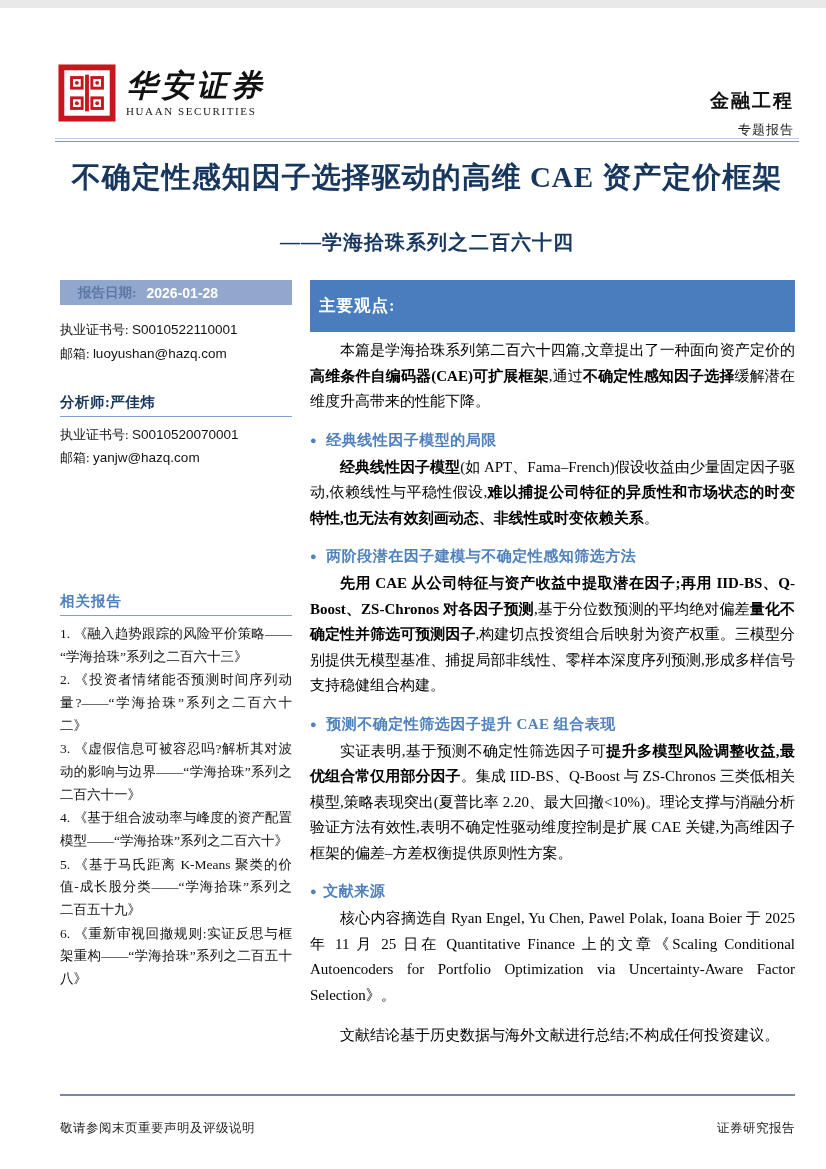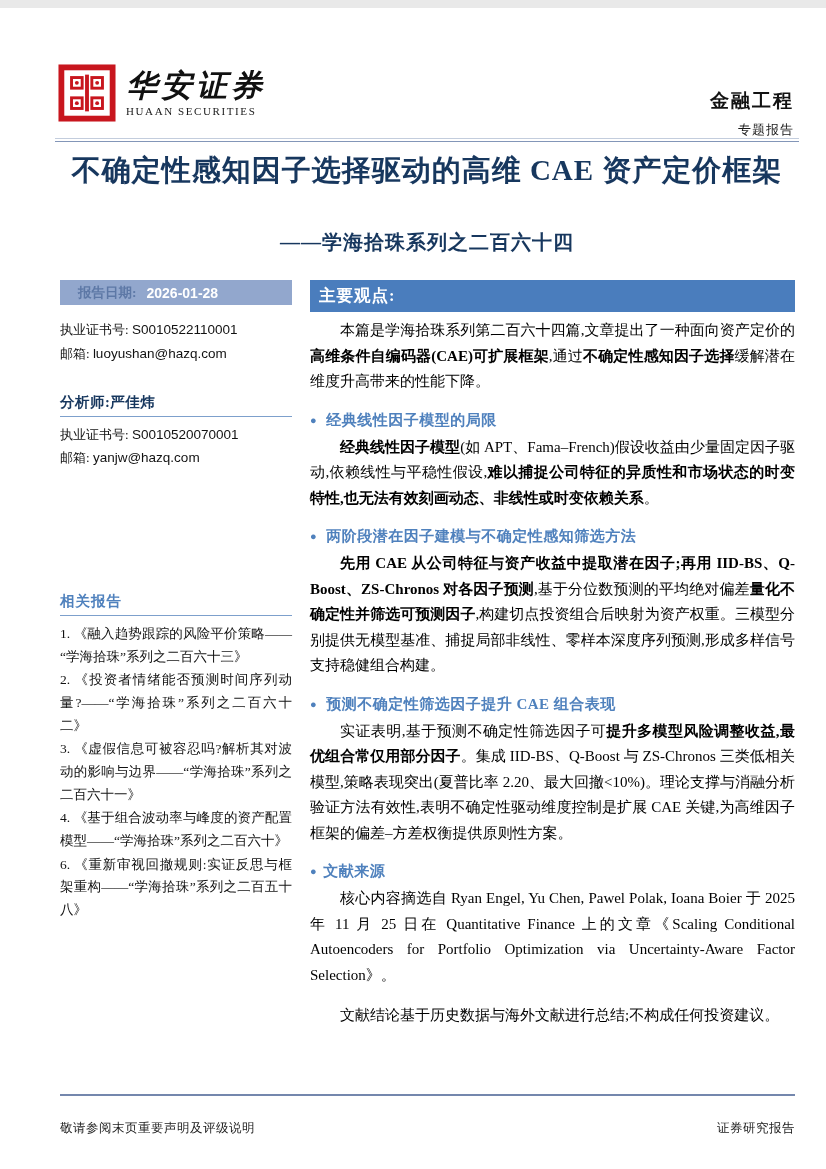--- a/index.html
+++ b/index.html
@@ -17,21 +17,21 @@
   .logo-block{display:flex;align-items:flex-start;gap:10px;}
   .logo-square{width:58px;height:58px;flex:0 0 auto;}
   .logo-text{display:flex;flex-direction:column;justify-content:flex-start;padding-top:4px;}
   .logo-cn{font-size:31px;font-weight:bold;font-style:italic;letter-spacing:4px;line-height:1.1;color:#111;font-family:"DejaVu Serif","Liberation Serif",serif;}
   .logo-en{font-size:11px;letter-spacing:1.6px;color:#1a1a1a;margin-top:3px;font-family:"Liberation Serif",serif;}
   .header-right{text-align:right;padding-top:24px;}
   .header-cat{font-size:19px;font-weight:bold;color:#121212;letter-spacing:2px;}
   .header-type{font-size:13px;color:#1a1a1a;margin-top:7px;letter-spacing:1px;}
   .header-rule{position:absolute;left:55px;right:27px;top:130px;height:2px;border-top:1px solid #c3cddd;border-bottom:1px solid #8396b8;}
   
-  .title{position:absolute;left:60px;right:32px;top:143px;text-align:center;
+  .title{position:absolute;left:60px;right:32px;top:150px;text-align:center;
          color:#17375e;font-weight:bold;font-size:29px;line-height:1.32;letter-spacing:1px;}
   .subtitle{position:absolute;left:60px;right:32px;top:221px;text-align:center;
             color:#17375e;font-weight:bold;font-size:20px;letter-spacing:1px;}
   
   .columns{position:absolute;left:60px;right:31px;top:272px;display:flex;align-items:flex-start;}
   .sidebar{width:232px;flex:0 0 auto;}
   .main{flex:1 1 auto;margin-left:18px;}
   
   .date-banner{background:#92a7cd;height:25px;display:flex;align-items:center;padding:0 18px;}
   .date-label{color:#5d78a6;font-weight:bold;font-size:13.5px;margin-right:10px;}
@@ -39,21 +39,21 @@
   .analyst{margin-top:13px;}
   .analyst + .analyst{margin-top:27px;}
   .analyst-name-row{color:#17375e;font-weight:bold;font-size:14.5px;padding-bottom:4px;border-bottom:1px solid #7da0cc;letter-spacing:.5px;}
   .analyst-detail{font-size:13px;line-height:1.75;margin-top:6px;color:#111;}
   .mono-val{font-family:"Liberation Sans",sans-serif;font-size:13.5px;}
   .related{margin-top:122px;}
   .related-title{color:#4f81bd;font-weight:bold;font-size:14.5px;padding-bottom:4px;border-bottom:1px solid #7da0cc;letter-spacing:1px;}
   .related-list{margin-top:7px;font-size:13.5px;line-height:1.68;text-align:justify;color:#111;}
   .related-item{margin-bottom:1px;}
   
-  .main-banner{background:#4a7dbd;color:#ffffff;font-weight:bold;font-size:16.5px;height:28px;line-height:28px;padding:2px 9px;letter-spacing:1px;}
+  .main-banner{background:#4a7dbd;color:#ffffff;font-weight:bold;font-size:16.5px;height:28px;line-height:28px;padding:12px 9px;letter-spacing:1px;}
   .para{font-size:15px;line-height:1.7;text-align:justify;text-indent:2em;margin:6px 0 0 0;color:#000;}
   .para b{font-weight:bold;}
   .section{margin-top:15px;}
   .section-heading{color:#4f81bd;font-weight:bold;font-size:15px;line-height:1.4;letter-spacing:.5px;}
   .section-heading .bullet{font-size:11px;margin-right:9px;position:relative;top:-1px;}
   .section-heading.tight .bullet{margin-right:6px;}
   .section .para{margin-top:4px;}
   
   .footer{position:absolute;left:60px;right:31px;top:1086px;border-top:2px solid #7487ad;padding-top:24px;
           display:flex;justify-content:space-between;font-size:12.5px;color:#1a1a1a;letter-spacing:.5px;}
@@ -121,20 +121,21 @@
         </div>
       </div>
 
       <div class="related">
         <div class="related-title">相关报告</div>
         <div class="related-list">
           <div class="related-item">1. 《融入趋势跟踪的风险平价策略——“学海拾珠”系列之二百六十三》</div>
           <div class="related-item">2. 《投资者情绪能否预测时间序列动量?——“学海拾珠”系列之二百六十二》</div>
           <div class="related-item">3. 《虚假信息可被容忍吗?解析其对波动的影响与边界——“学海拾珠”系列之二百六十一》</div>
           <div class="related-item">4. 《基于组合波动率与峰度的资产配置模型——“学海拾珠”系列之二百六十》</div>
+          <div class="related-item">5. 《基于马氏距离 K-Means 聚类的价值-成长股分类——“学海拾珠”系列之二百五十九》</div>
           <div class="related-item">6. 《重新审视回撤规则:实证反思与框架重构——“学海拾珠”系列之二百五十八》</div>
         </div>
       </div>
     </div>
 
     <div class="main">
       <div class="main-banner">主要观点:</div>
       <p class="para"><span>本篇是学海拾珠系列第二百六十四篇,文章提出了一种面向资产定价的</span><b>高维条件自编码器(CAE)可扩展框架</b><span>,通过</span><b>不确定性感知因子选择</b><span>缓解潜在维度升高带来的性能下降。</span></p>
 
       <div class="section">

